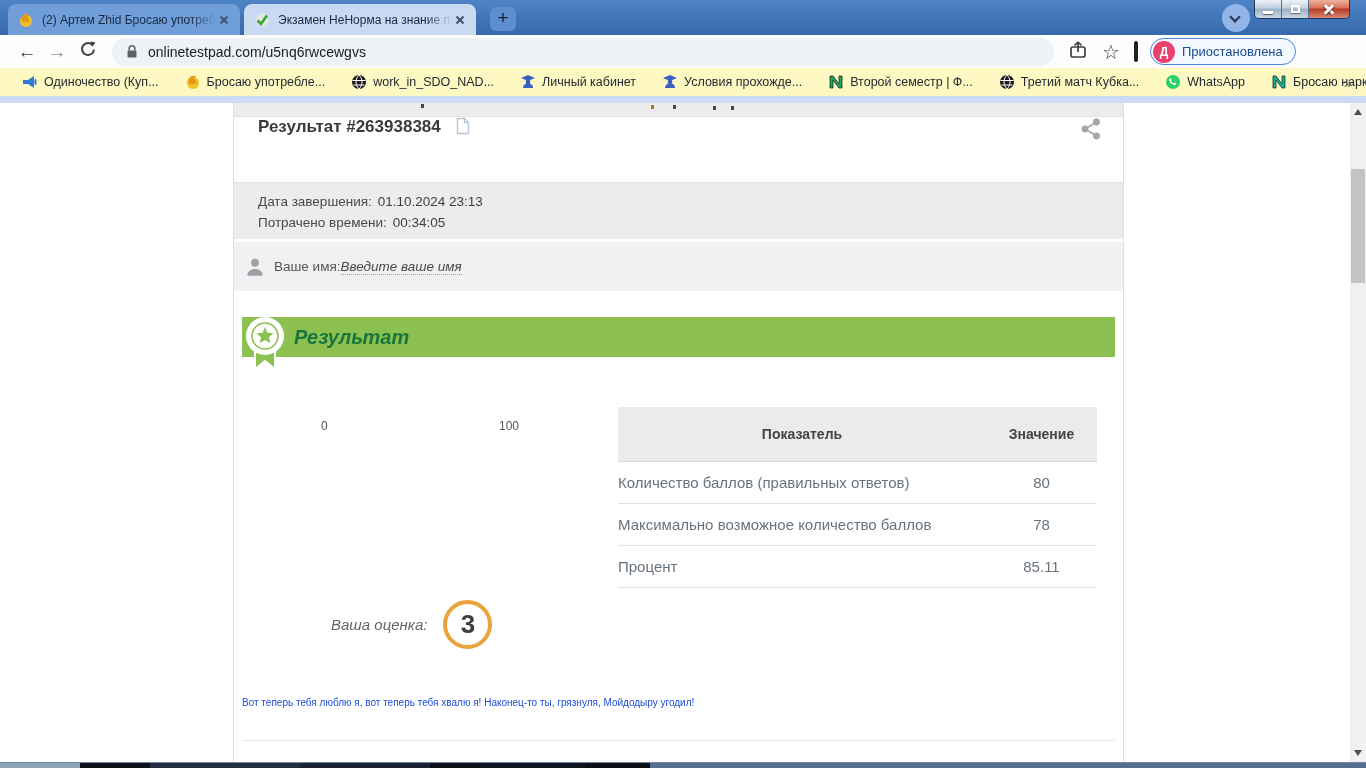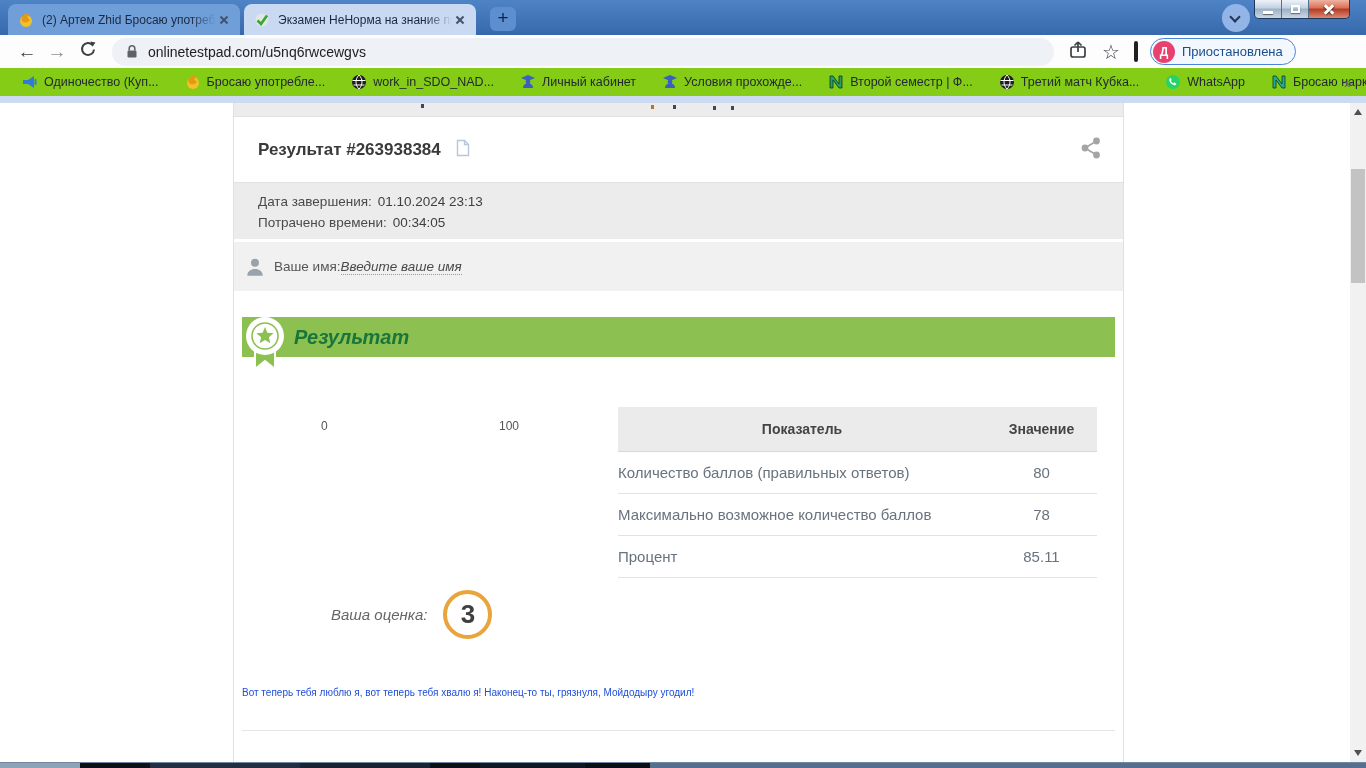--- a/index.html
+++ b/index.html
@@ -55,35 +55,35 @@
     background:linear-gradient(90deg,#202124 0 60%,#fff 60%); }
   .profile-chip { height:27px; border:1.5px solid #4b84d8; border-radius:14px; background:#f3f8ff;
     display:flex; align-items:center; padding:0 12px 0 2px; margin-left:12px; }
   .avatar { width:22px; height:22px; border-radius:50%; background:#e8416e; color:#fff;
     font-size:12px; font-weight:bold; text-align:center; line-height:22px; }
   .profile-label { font-size:13px; color:#1b4c8c; margin-left:7px; white-space:nowrap; }
   .menu-dots { width:4px; height:4px; border-radius:50%; background:#5f6368; margin:0 auto;
     box-shadow:0 -6px 0 #5f6368, 0 6px 0 #5f6368; }
   .menu-dots-wrap { width:24px; padding-top:0; margin-left:10px; }
 
-  .bookmarks-bar { position:absolute; left:0; top:68px; width:1366px; height:28px; background:#84cc16;
+  .bookmarks-bar { position:absolute; left:0; top:68px; width:1366px; height:28px; background:#fef9c3;
     display:flex; align-items:center; padding-left:22px; }
   .bm-item { display:flex; align-items:center; margin-right:26px; white-space:nowrap; }
   .bm-label { font-size:12.5px; color:#24292f; margin-left:6px; }
   .bm-overflow { position:absolute; right:14px; font-size:15px; color:#5f6368; }
 
   .chrome-strip { position:absolute; left:0; top:96px; width:1366px; height:7px; background:#ccdbf2; }
 
   
   .page-column { position:absolute; left:233px; top:103px; width:891px; height:659px;
     background:#fff; border-left:1px solid #e0e0e0; border-right:1px solid #e0e0e0; }
   .cutoff-strip { height:14px; background:#ececec; border-bottom:1px solid #e2e2e2; position:relative; }
   .cutoff-marks { position:absolute; left:187px; top:1px; width:3px; height:4px; background:#3d4a5c;
     box-shadow:230px 1px 0 #b8742c, 252px 1px 0 #3d4a5c, 292px 2px 0 #3d4a5c, 310px 2px 0 #3d4a5c; }
-  .card-head { height:65px; display:flex; align-items:center; padding:0 20px 0 24px; }
+  .card-head { height:65px; display:flex; align-items:flex-start; padding:0 20px 0 24px; }
   .result-title { font-size:17px; font-weight:bold; color:#3a3a3a; }
   .copy-icon { margin-left:14px; }
   .share-icon { margin-left:auto; }
   .info-block { background:#ececec; height:57px; padding:8px 24px; border-top:1px solid #e2e2e2; }
   .info-line { font-size:13.5px; color:#4a4a4a; line-height:21px; }
   .info-line .val { margin-left:6px; color:#3f3f3f; }
   .white-gap { height:3px; background:#fff; }
   .name-block { background:#f1f1f1; height:49px; display:flex; align-items:center; padding-left:10px; }
   .name-label { font-size:13.5px; color:#555; margin-left:8px; }
   .name-value { font-size:13.5px; font-weight:normal; font-style:italic; color:#4a4a4a;
@@ -96,21 +96,21 @@
 
   .result-body { display:flex; padding:57px 26px 0 69px; }
   .gauge-col { width:230px; margin-right:85px; flex:none; }
   .gauge-wrap { position:relative; width:230px; height:124px; }
   .gauge-center { position:absolute; left:0; bottom:0; width:100%; text-align:center;
     font-size:35px; font-weight:bold; color:#1266c5; }
   .gauge-ticks { display:flex; justify-content:space-between; padding:5px 14px 0 18px;
     font-size:12px; color:#555; }
 
   table.result-table { width:480px; border-collapse:collapse; margin-top:-7px; }
-  .result-table th { background:#ebebeb; height:44px; font-size:14px; color:#444;
+  .result-table th { background:#ebebeb; height:54px; font-size:14px; color:#444;
     border-bottom:1px solid #d9d9d9; text-align:center; font-weight:bold; }
   .result-table th:first-child { width:368px; }
   .result-table td { height:42px; border-bottom:1px solid #e2e2e2; font-size:15px; color:#68737e; }
   .result-table td.val { text-align:center; }
 
   .grade-row { display:flex; align-items:center; gap:16px; margin:12px 0 0 97px; }
   .grade-label { font-size:15px; font-style:italic; color:#666; }
   .grade-circle { width:49px; height:49px; border:4px solid #e9a43c; border-radius:50%;
     background:#fff; display:flex; align-items:center; justify-content:center;
     font-size:26px; font-weight:bold; color:#3f3f3f; }

